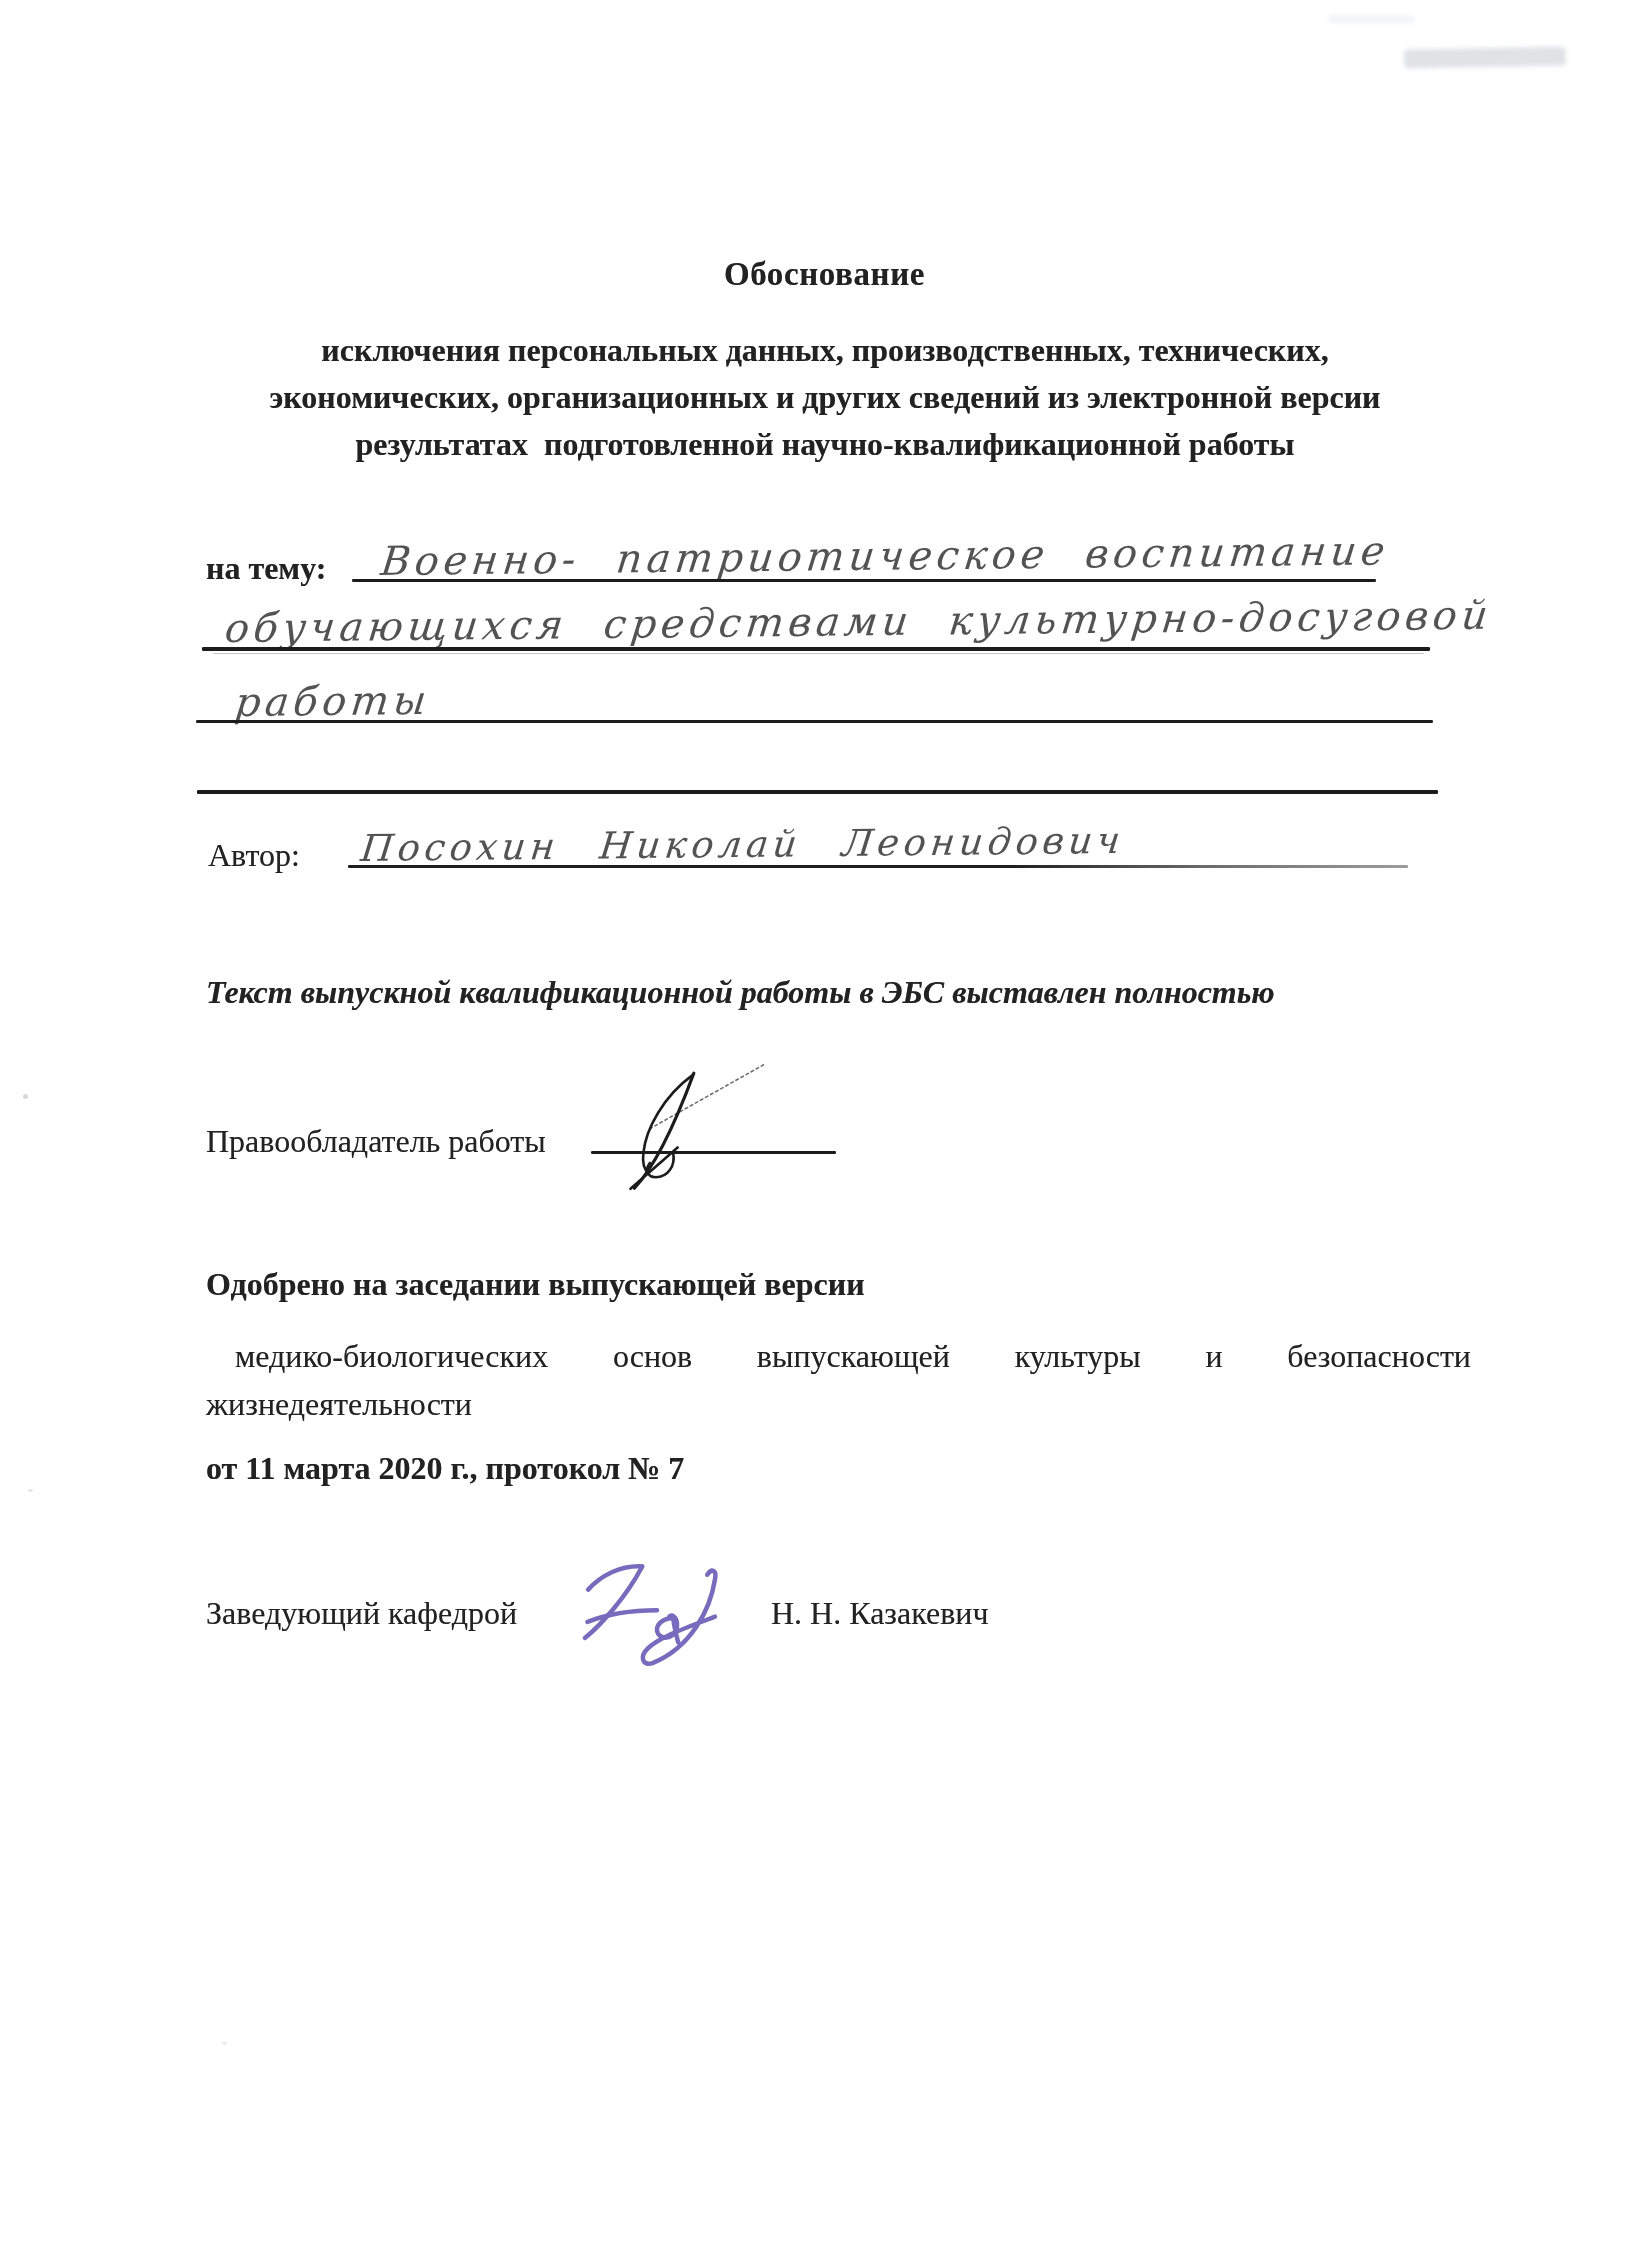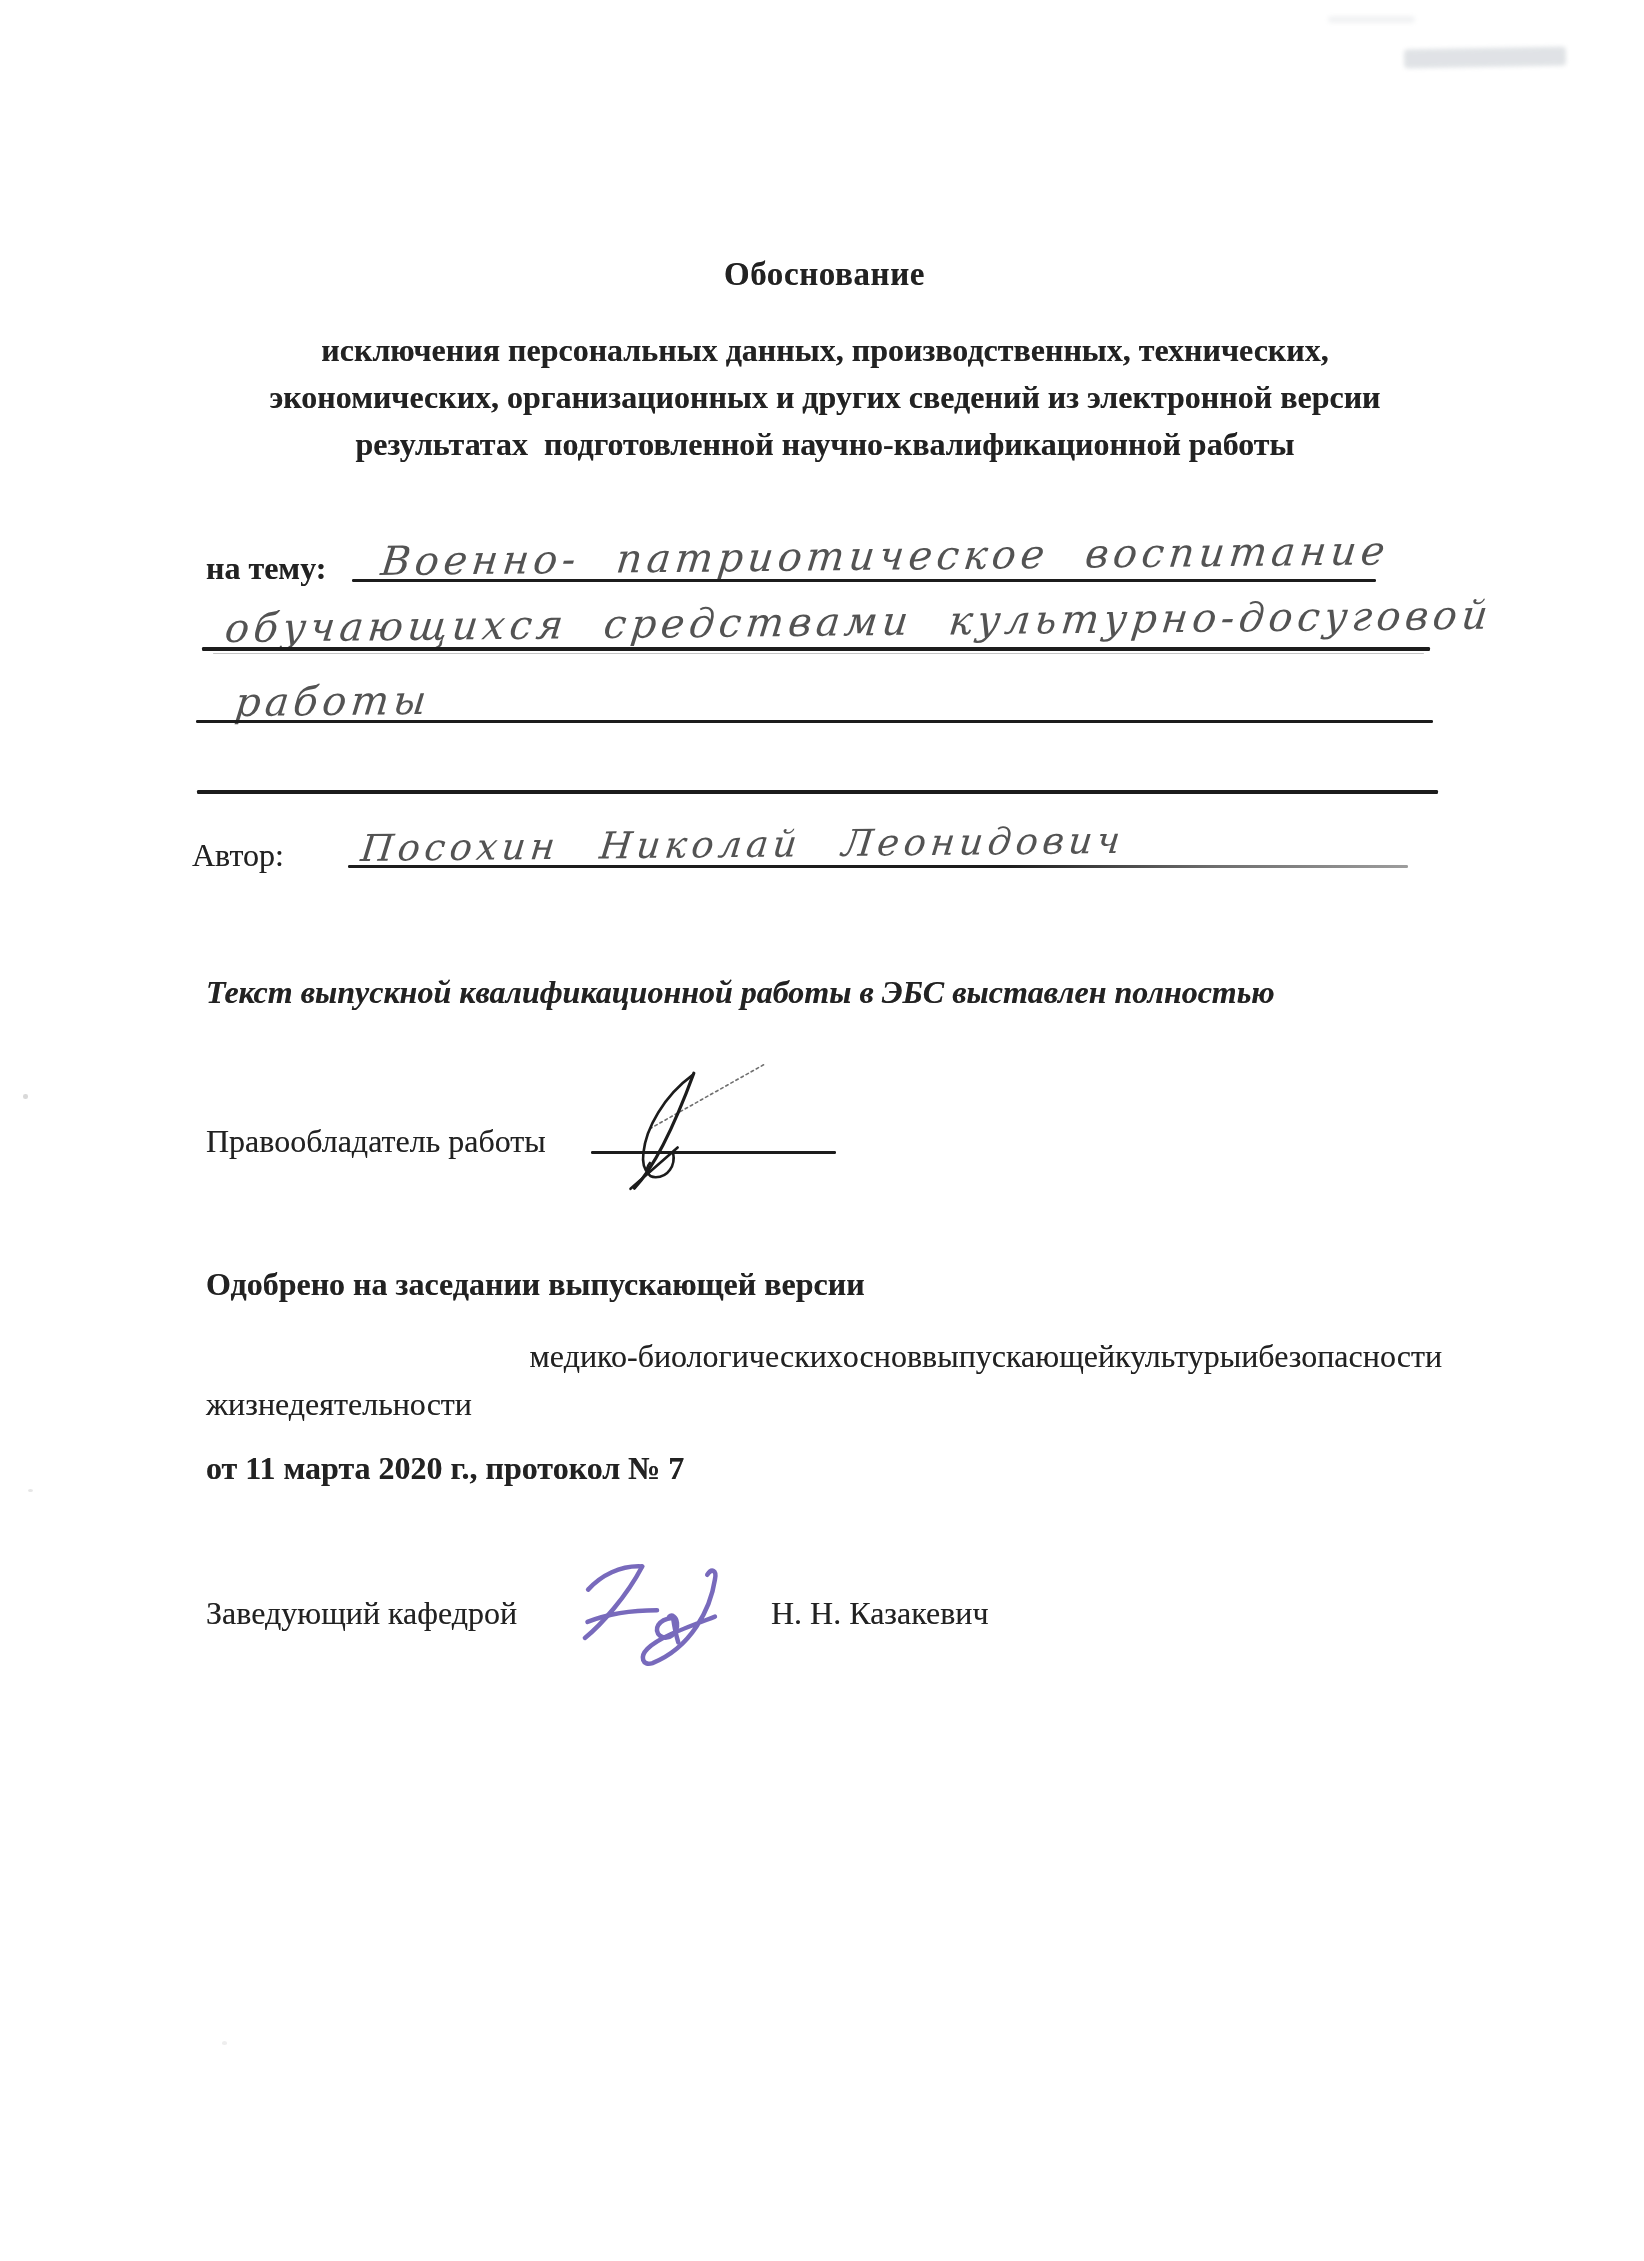--- a/index.html
+++ b/index.html
@@ -35,21 +35,21 @@
     opacity:0.92;
     transform:rotate(-0.6deg) skewX(-7deg);
     transform-origin:left bottom;
   }
   .hand-lg{font-size:40px;letter-spacing:4.5px;word-spacing:19.3px;line-height:40px;}
   .hand-md{font-size:37px;letter-spacing:4.5px;word-spacing:24.5px;line-height:37px;}
   
   .rule{background:#1c1c1c;height:3.2px;border-radius:1.3px;}
   .rule-echo{background:#555;height:1.3px;opacity:0.35;border-radius:1.3px;}
   
-  .justrow{display:flex;justify-content:flex-end;}
+  .justrow{display:flex;justify-content:space-between;margin-left:29px;}
   
   .smudge{background:#9aa3ad;filter:blur(1.9px);border-radius:3.9px;}
   .speck{background:#777;border-radius:50%;}
 </style>
 </head>
 <body>
 
 <div id="page">
 
   <div class="abs smudge" style="left:1404px;top:48px;width:162px;height:19.3px;opacity:0.30;transform:rotate(-1deg);"></div>
@@ -73,21 +73,21 @@
 
   <div class="abs hand hand-lg" style="left:223px;top:608px;">обучающихся средствами культурно-досуговой</div>
   <div class="abs rule" style="left:202px;top:647px;width:1228px;height:3.9px;"></div>
   <div class="abs rule-echo" style="left:213px;top:653px;width:1211px;"></div>
 
   <div class="abs hand hand-lg" style="left:233px;top:682px;">работы</div>
   <div class="abs rule" style="left:196px;top:720px;width:1237px;"></div>
 
   <div class="abs rule" style="left:197px;top:790px;width:1241px;height:3.9px;"></div>
 
-  <div class="abs tw f-body" style="left:192px;top:838px;text-align:center;">Автор:</div>
+  <div class="abs tw f-body" style="left:208px;top:838px;text-align:center;">Автор:</div>
   <div class="abs hand hand-md" style="left:359px;top:830px;">Посохин Николай Леонидович</div>
   <div class="abs" style="left:348px;top:865px;width:1060px;height:3.2px;border-radius:1.3px;
               background:linear-gradient(90deg,#1d1d1d 0%,#1d1d1d 62%,#6f6f6f 82%,#9d9d9d 100%);"></div>
 
   <div class="abs tw b i f-body" style="left:206px;top:975px;">Текст выпускной квалификационной работы в ЭБС выставлен полностью</div>
 
   <div class="abs tw f-body" style="left:206px;top:1124px;">Правообладатель работы</div>
   <div class="abs rule" style="left:591px;top:1151px;width:245px;height:2.6px;"></div>
   <svg class="abs" style="left:615px;top:1057px;" width="155" height="139" viewBox="0 0 240 215" fill="none" stroke="#1c1c1c" stroke-linecap="round">
     <path d="M230 12 L52 112" stroke="#6f6f6f" stroke-width="2.5" stroke-dasharray="4 5"></path>

